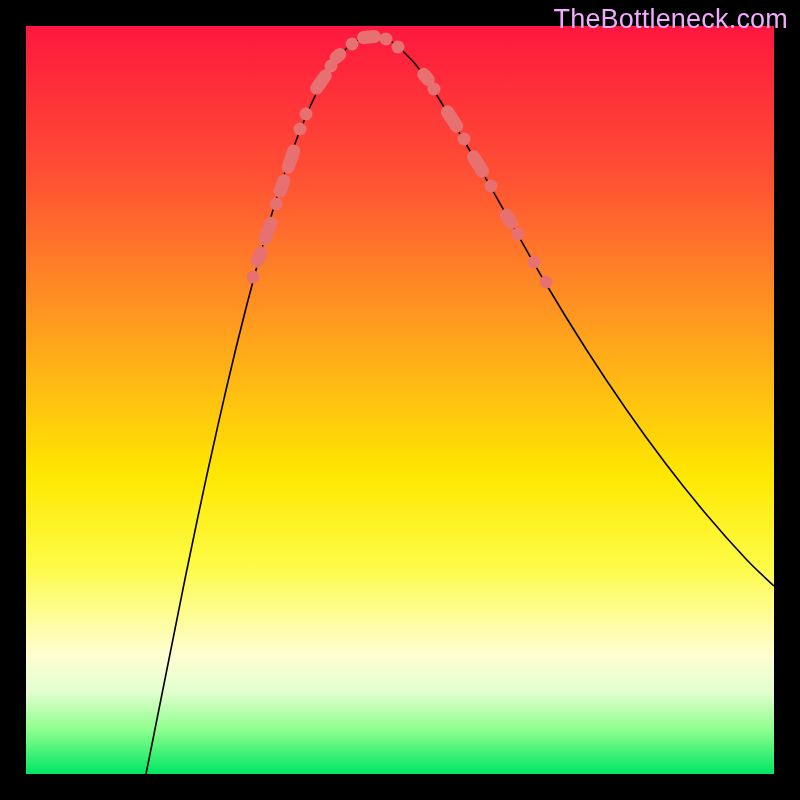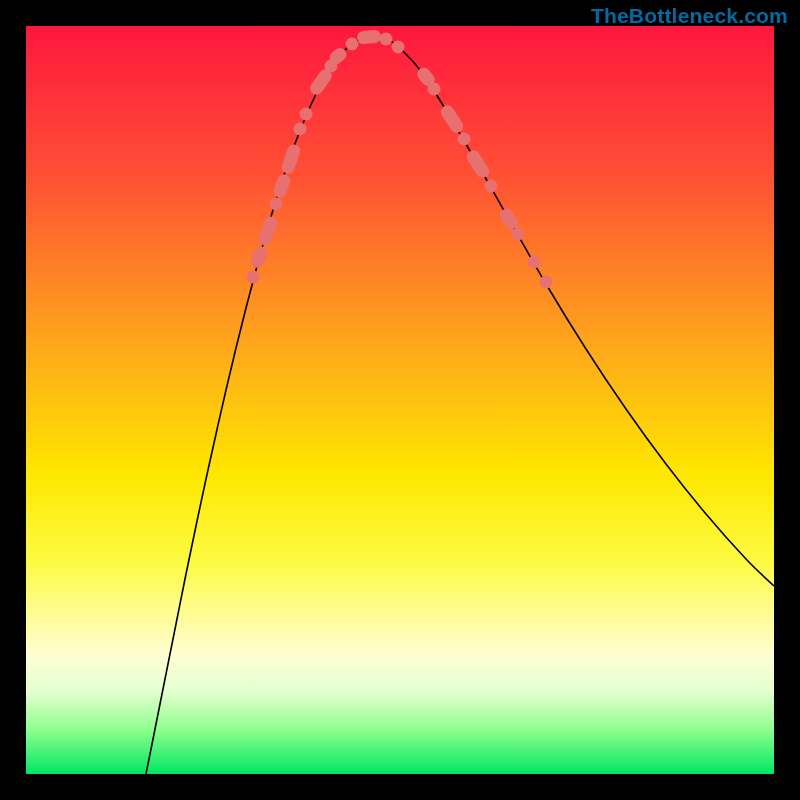--- a/index.html
+++ b/index.html
@@ -27,23 +27,23 @@
       #fffed1 84%,
       #e3ffd0 89%,
       #8fff8e 94%,
       #00e663 100%
     );
   }
   .watermark {
     position: absolute;
     top: 4px;
     right: 12px;
-    color: #0369a1;
-    font-size: 21px;
-    font-weight: 700;
+    color: #f0abfc;
+    font-size: 27px;
+    font-weight: 400;
     letter-spacing: 0.2px;
   }
   svg.plot {
     position: absolute;
     left: 0;
     top: 0;
     width: 748px;
     height: 748px;
   }
 </style>

